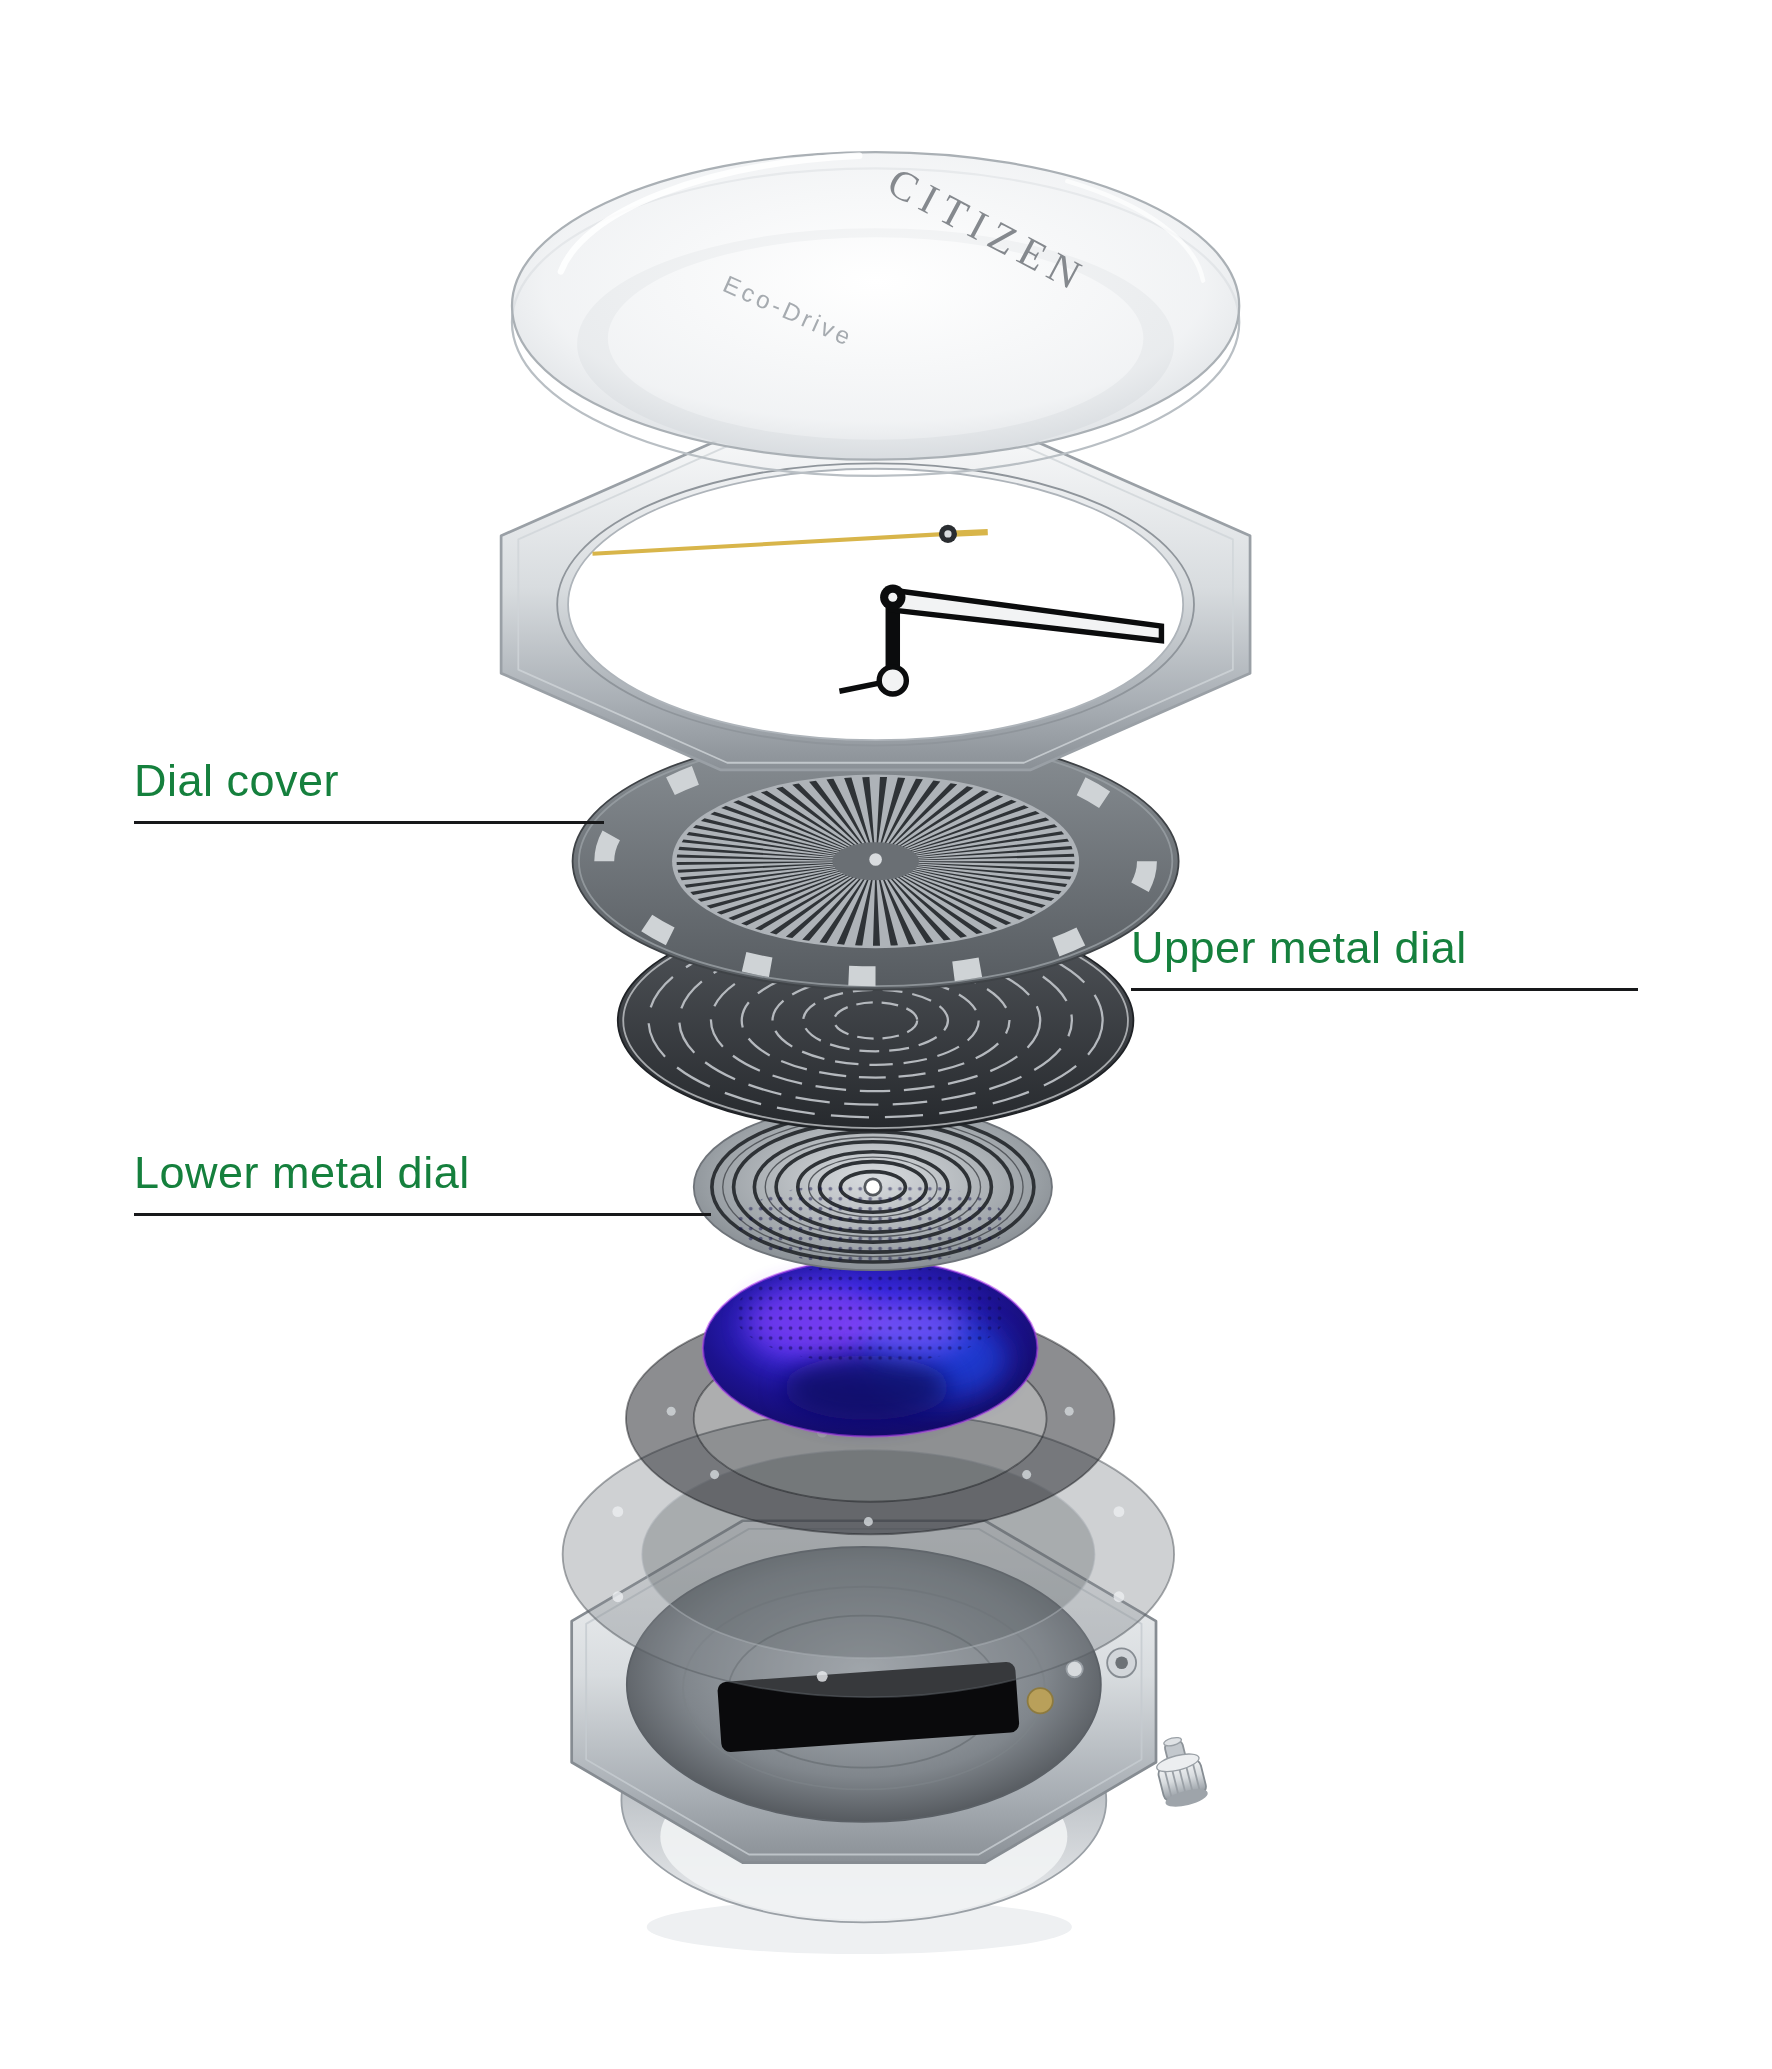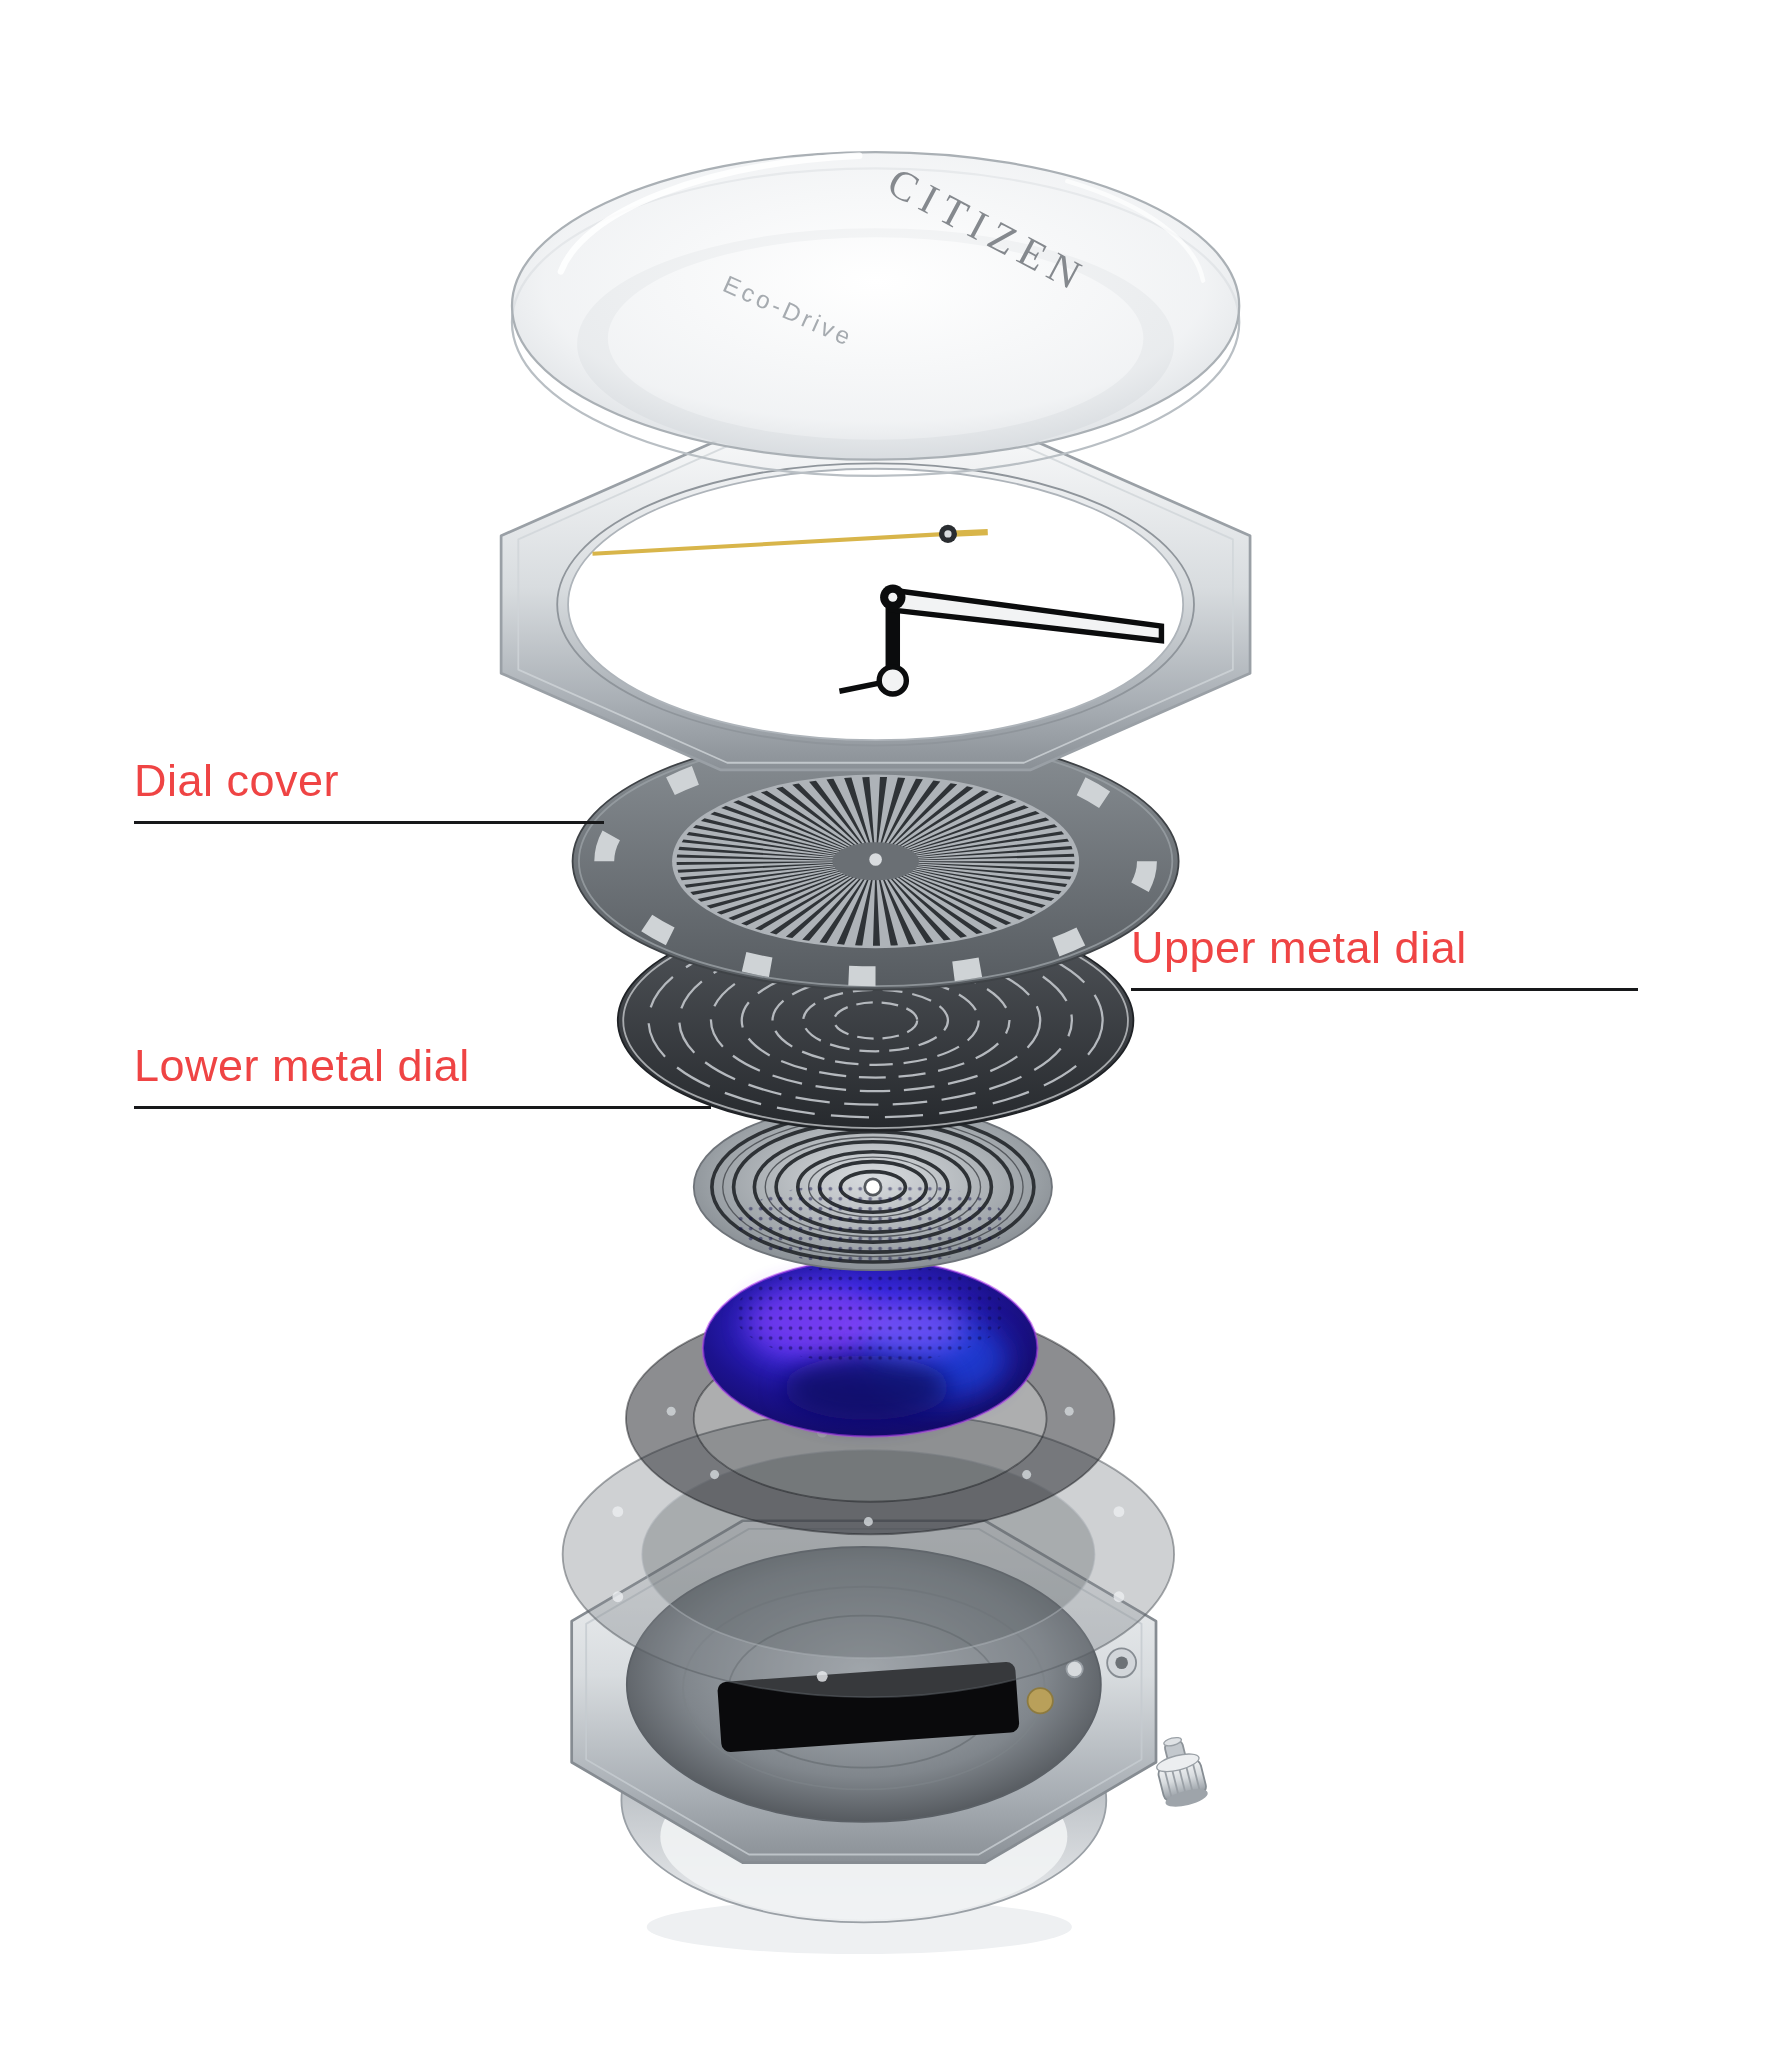--- a/index.html
+++ b/index.html
@@ -9,21 +9,21 @@
     height: 2070px;
     background: #ffffff;
     overflow: hidden;
     font-family: "Liberation Sans", sans-serif;
   }
   .stage svg { position: absolute; left: 0; top: 0; }
   .part-label {
     position: absolute;
     font-size: 45px;
     font-weight: 500;
-    color: #ef4444;
+    color: #15803d;
     letter-spacing: 0.5px;
     border-bottom: 3.6px solid #17181a;
     padding-bottom: 12.7px;
     line-height: 1.2;
     white-space: nowrap;
   }
   .part-label.align-right { text-align: left; }
   .brand-serif { font-family: "Liberation Serif", serif; letter-spacing: 9px; }
   .brand-sans  { font-family: "Liberation Sans", sans-serif; letter-spacing: 4px; }
 </style>
@@ -219,19 +219,19 @@
   </svg>
 
   <div class="part-label" style="left:134px; top:754px; width:470px;">
     <span>Dial cover</span>
   </div>
 
   <div class="part-label align-right" style="left:1131px; top:921px; width:507px;">
     <span>Upper metal dial</span>
   </div>
 
-  <div class="part-label" style="left:134px; top:1039px; width:577px;">
+  <div class="part-label" style="left:134px; top:1146px; width:577px;">
     <span>Lower metal dial</span>
   </div>
 
 
 </div>
 
 
 </body></html>

